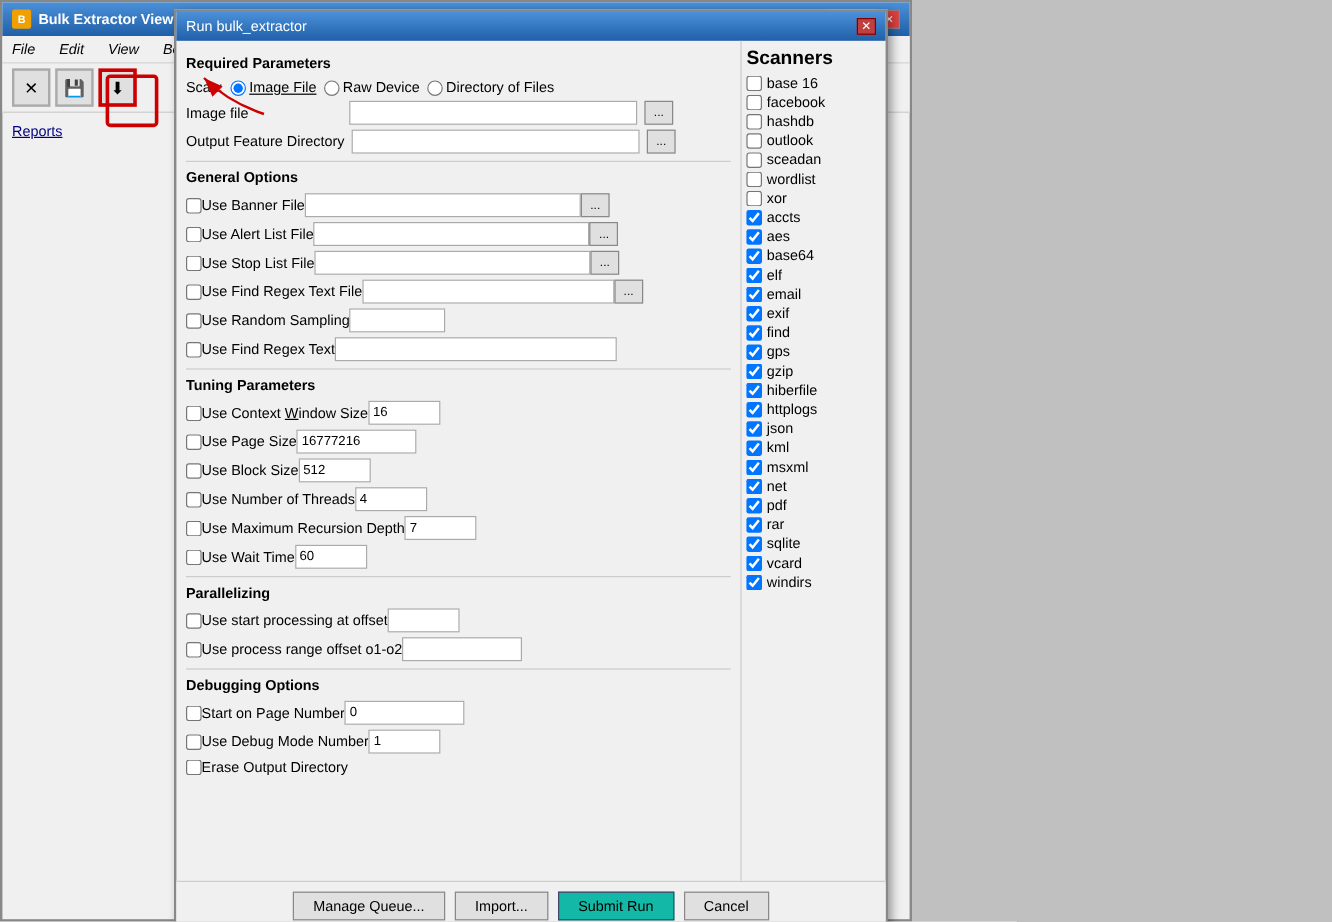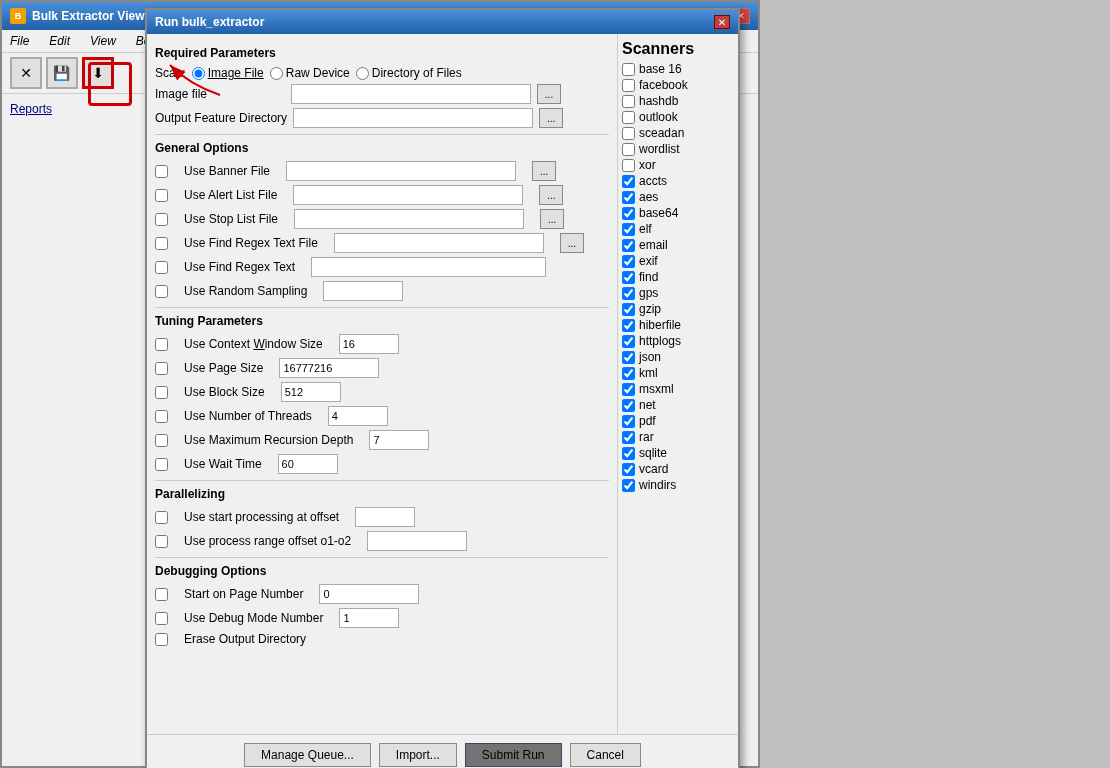--- a/index.html
+++ b/index.html
@@ -109,21 +109,21 @@
       background: linear-gradient(to bottom, #4a90d9, #2060a8);
       color: white;
       padding: 4px 8px;
       display: flex;
       align-items: center;
       justify-content: space-between;
       height: 24px;
     }
     .dialog-title {
       font-size: 12px;
-      font-weight: bold;
+      font-weight: normal;
     }
     .dialog-close-btn {
       width: 16px; height: 14px;
       background: #c04040;
       border: 1px solid #800000;
       cursor: pointer;
       display: flex; align-items: center; justify-content: center;
       font-size: 10px; color: white;
     }
 
@@ -185,21 +185,21 @@
       background: #e0e0e0;
       border: 1px solid #888;
       cursor: pointer;
       font-size: 10px;
       display: flex; align-items: center; justify-content: center;
     }
 
     .checkbox-row {
       display: flex;
       align-items: center;
-      gap: 16px;
+      gap: 0;
       margin-bottom: 4px;
     }
 
     .scanners-title {
       font-weight: bold;
       font-size: 16px;
       margin-bottom: 4px;
     }
     .scanner-item {
       display: flex; align-items: center; gap: 4px;
@@ -218,21 +218,21 @@
 
     .footer-btn {
       height: 24px;
       padding: 0 16px;
       background: #e0e0e0;
       border: 1px solid #888;
       cursor: pointer;
       font-size: 12px;
     }
     .footer-btn.primary {
-      background: #737373;
+      background: #14b8a6;
       border-color: #446;
     }
 
     
     .highlight-circle {
       position: absolute;
       top: 62px;
       left: 88px;
       width: 44px;
       height: 44px;
@@ -343,27 +343,27 @@
         <button class="browse-btn">...</button>
       </div>
       <div class="checkbox-row">
         <input type="checkbox" style="">
         <span>Use Find Regex Text File</span>
         <input type="text" class="text-input" style="width: 210px;">
         <button class="browse-btn">...</button>
       </div>
       <div class="checkbox-row">
         <input type="checkbox" style="">
+        <span>Use Random Sampling</span>
+        <input type="text" class="text-input" style="width: 80px;">
+      </div>
+      <div class="checkbox-row">
+        <input type="checkbox" style="">
         <span>Use Find Regex Text</span>
         <input type="text" class="text-input" style="width: 235px;">
-      </div>
-      <div class="checkbox-row">
-        <input type="checkbox" style="">
-        <span>Use Random Sampling</span>
-        <input type="text" class="text-input" style="width: 80px;">
       </div>
 
       <hr class="divider">
 
       <div class="section-title">Tuning Parameters</div>
 
       <div class="checkbox-row">
         <input type="checkbox" style="">
         <span>Use Context <span class="underline">W</span>indow Size</span>
         <input type="text" class="text-input text-input-short" value="16" style="">

